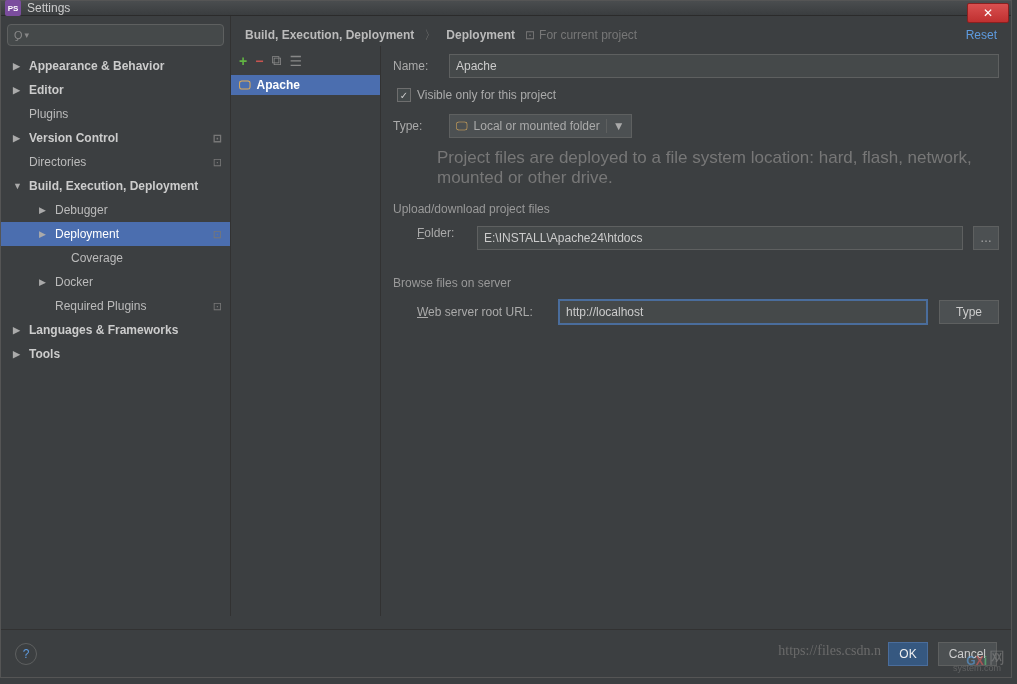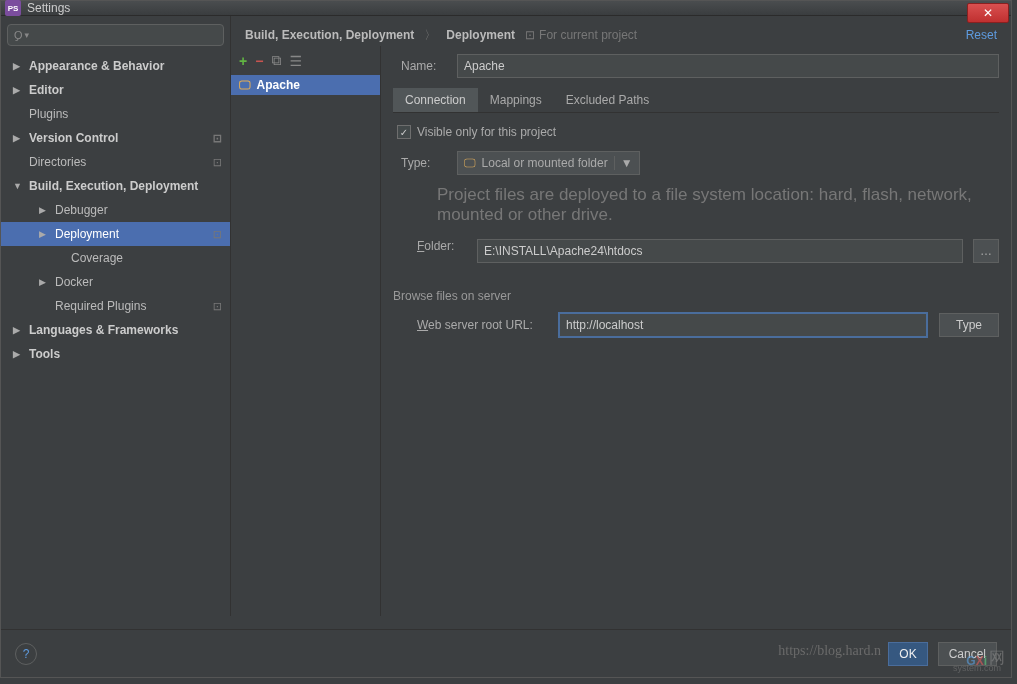--- a/index.html
+++ b/index.html
@@ -30,21 +30,21 @@
 .content-row { display: flex; flex: 1; }
 .server-list { width: 150px; border-right: 1px solid #323232; padding: 4px 0; }
 .toolbar-icons { display: flex; gap: 8px; padding: 2px 8px 6px 8px; align-items: center; }
 .toolbar-icons span { cursor: pointer; font-size: 14px; }
 .plus { color: #62b543; font-weight: bold; }
 .minus { color: #c75450; font-weight: bold; }
 .copy-ic, .paste-ic { color: #888; }
 .server-item { background: #4b6eaf; color: #fff; padding: 3px 8px; display: flex; align-items: center; gap: 6px; font-weight: bold; }
 .server-item .srv-icon { color: #d9a95b; }
 .form-area { flex: 1; padding: 8px 12px; color: #aaa; }
-.form-row { display: flex; align-items: center; margin-bottom: 10px; gap: 12px; margin-left: 8px; }
+.form-row { display: flex; align-items: center; margin-bottom: 10px; gap: 12px; }
 .form-row label { min-width: 44px; }
 .text-input { background: #45494a; border: 1px solid #5e6060; color: #ccc; padding: 3px 6px; height: 24px; flex: 1; }
 .text-input.focused { border: 1px solid #4a6d9c; outline: 1px solid #4a6d9c; }
 .tabs { display: flex; border-bottom: 1px solid #323232; margin: 6px 0 12px 0; }
 .tab { padding: 5px 12px; cursor: pointer; color: #aaa; }
 .tab.active { background: #515658; color: #ccc; }
 .checkbox-row { display: flex; align-items: center; gap: 6px; margin-bottom: 12px; padding-left: 4px; }
 .checkbox { width: 14px; height: 14px; background: #43494a; border: 1px solid #6e6e6e; display: flex; align-items: center; justify-content: center; color: #ccc; font-size: 10px; }
 .type-select { display: inline-flex; align-items: center; background: #4c5052; border: 1px solid #5e6060; padding: 2px 6px; gap: 6px; height: 24px; }
 .type-select .drop { border-left: 1px solid #5e6060; padding-left: 6px; color: #aaa; }
@@ -167,42 +167,38 @@
             <span>Apache</span>
           </div>
         </div>
 
         <div class="form-area">
           <div class="form-row">
             <label>Name:</label>
             <input class="text-input" value="Apache" style="">
           </div>
 
-          <div class="tabs">
-            <div class="tab active">Connection</div>
-            <div class="tab">Mappings</div>
-            <div class="tab">Excluded Paths</div>
-          </div>
 
           <div class="checkbox-row">
             <div class="checkbox">✓</div>
             <span>Visible only for this project</span>
           </div>
 
           <div class="form-row">
             <label>Type:</label>
             <div class="type-select">
               <span style="color:#d9a95b">🖵</span>
               <span>Local or mounted folder</span>
               <span class="drop">▼</span>
             </div>
           </div>
 
           <div class="hint">Project files are deployed to a file system location: hard, flash, network, mounted or other drive.</div>
 
+          <div class="section-label">Upload/download project files</div>
           <div class="folder-row">
             <label><span class="underline-letter">F</span>older:</label>
             <input class="text-input" value="E:\INSTALL\Apache24\htdocs" style="">
             <div class="browse-btn">…</div>
           </div>
 
           <div class="section-label" style="margin-top:26px">Browse files on server</div>
           <div class="url-row">
             <label><span class="underline-letter">W</span>eb server root URL:</label>
             <input class="text-input focused" value="http://localhost" style="">
@@ -213,19 +209,19 @@
     </div>
   </div>
 
   <div class="footer">
     <div class="help-icon">?</div>
     <div class="spacer"></div>
     <button class="btn primary">OK</button>
     <button class="btn">Cancel</button>
   </div>
 
-  <div class="blog-wm">https://blog.hard.n</div>
+  <div class="blog-wm">https://files.csdn.n</div>
   <div class="watermark">
     <span class="gx"><span class="g">G</span><span class="x">X</span><span class="i">i</span></span>
     <span class="net">网</span>
     <span class="sub">system.com</span>
   </div>
 </div>
 
 </body></html>

